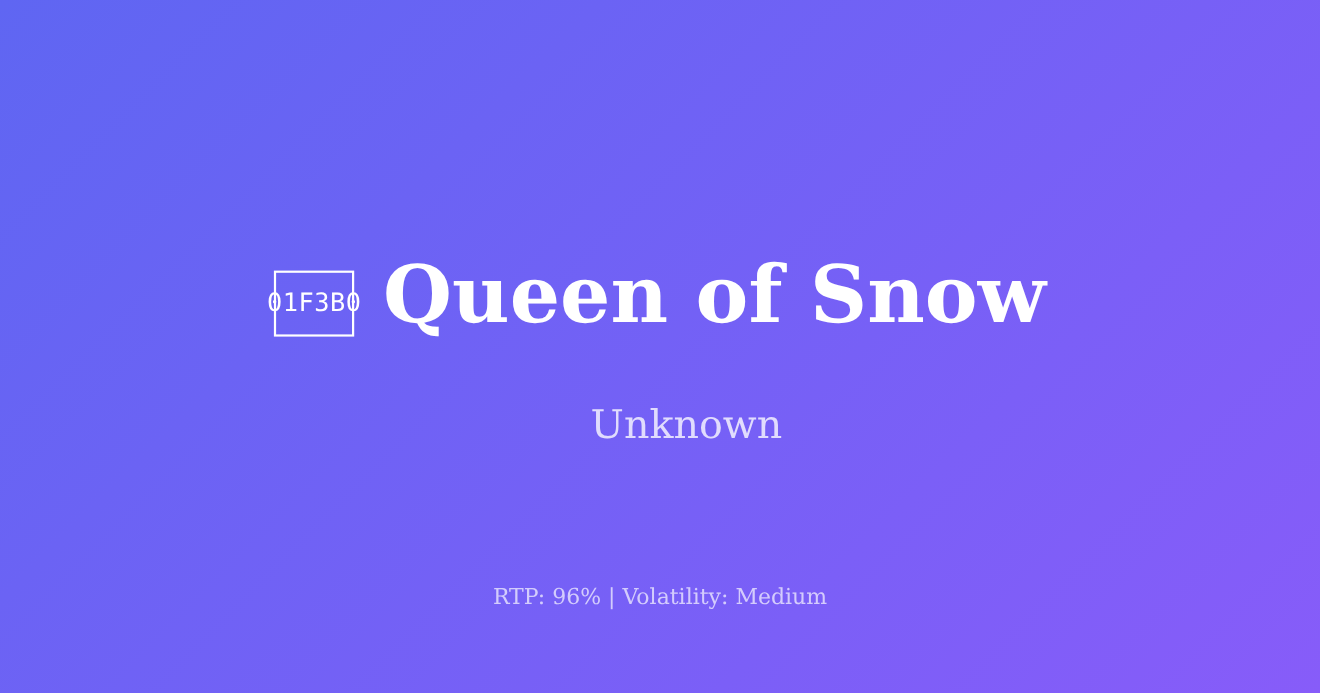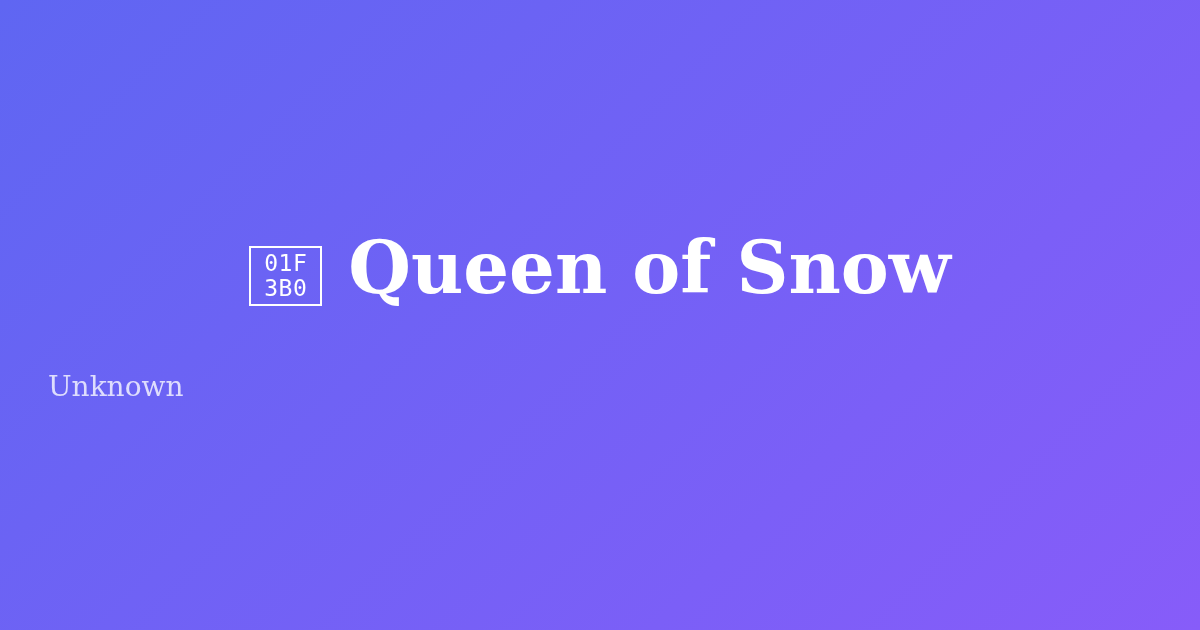--- a/index.html
+++ b/index.html
@@ -38,21 +38,21 @@
     gap: 26px;
   }
 
   
   .tofu-glyph {
     width: 73px;
     height: 60px;
     box-sizing: border-box;
     border: 2px solid #ffffff;
     display: flex;
-    flex-direction: column;
+    flex-direction: row;
     align-items: center;
     justify-content: center;
     padding: 12px 3px;
     flex: none;
   }
   .tofu-glyph .tofu-line {
     font-family: "DejaVu Sans Mono", "Liberation Mono", monospace;
     font-size: 23px;
     line-height: 25px;
     letter-spacing: 0.5px;
@@ -69,22 +69,22 @@
     letter-spacing: 0px;
     margin-top: 32px;
   }
 
   
   #provider-name {
     position: absolute;
     left: 0;
     right: 0;
     top: 365px;
-    text-align: left;
-    font-size: 28px;
+    text-align: center;
+    font-size: 36px;
     line-height: 44px;
     font-weight: normal;
     color: rgba(255, 255, 255, 0.78);
     white-space: nowrap;
     padding-left: 48px;
   }
 
   
   #game-stats {
     position: absolute;
@@ -110,14 +110,15 @@
       <span class="tofu-line">01F</span>
       <span class="tofu-line">3B0</span>
     </span>
 
     <h1 id="game-title">Queen of Snow</h1>
 
   </div>
 
   <div id="provider-name">Unknown</div>
 
+  <div id="game-stats">RTP: 96% | Volatility: Medium</div>
 
 </div>
 
 </body></html>

